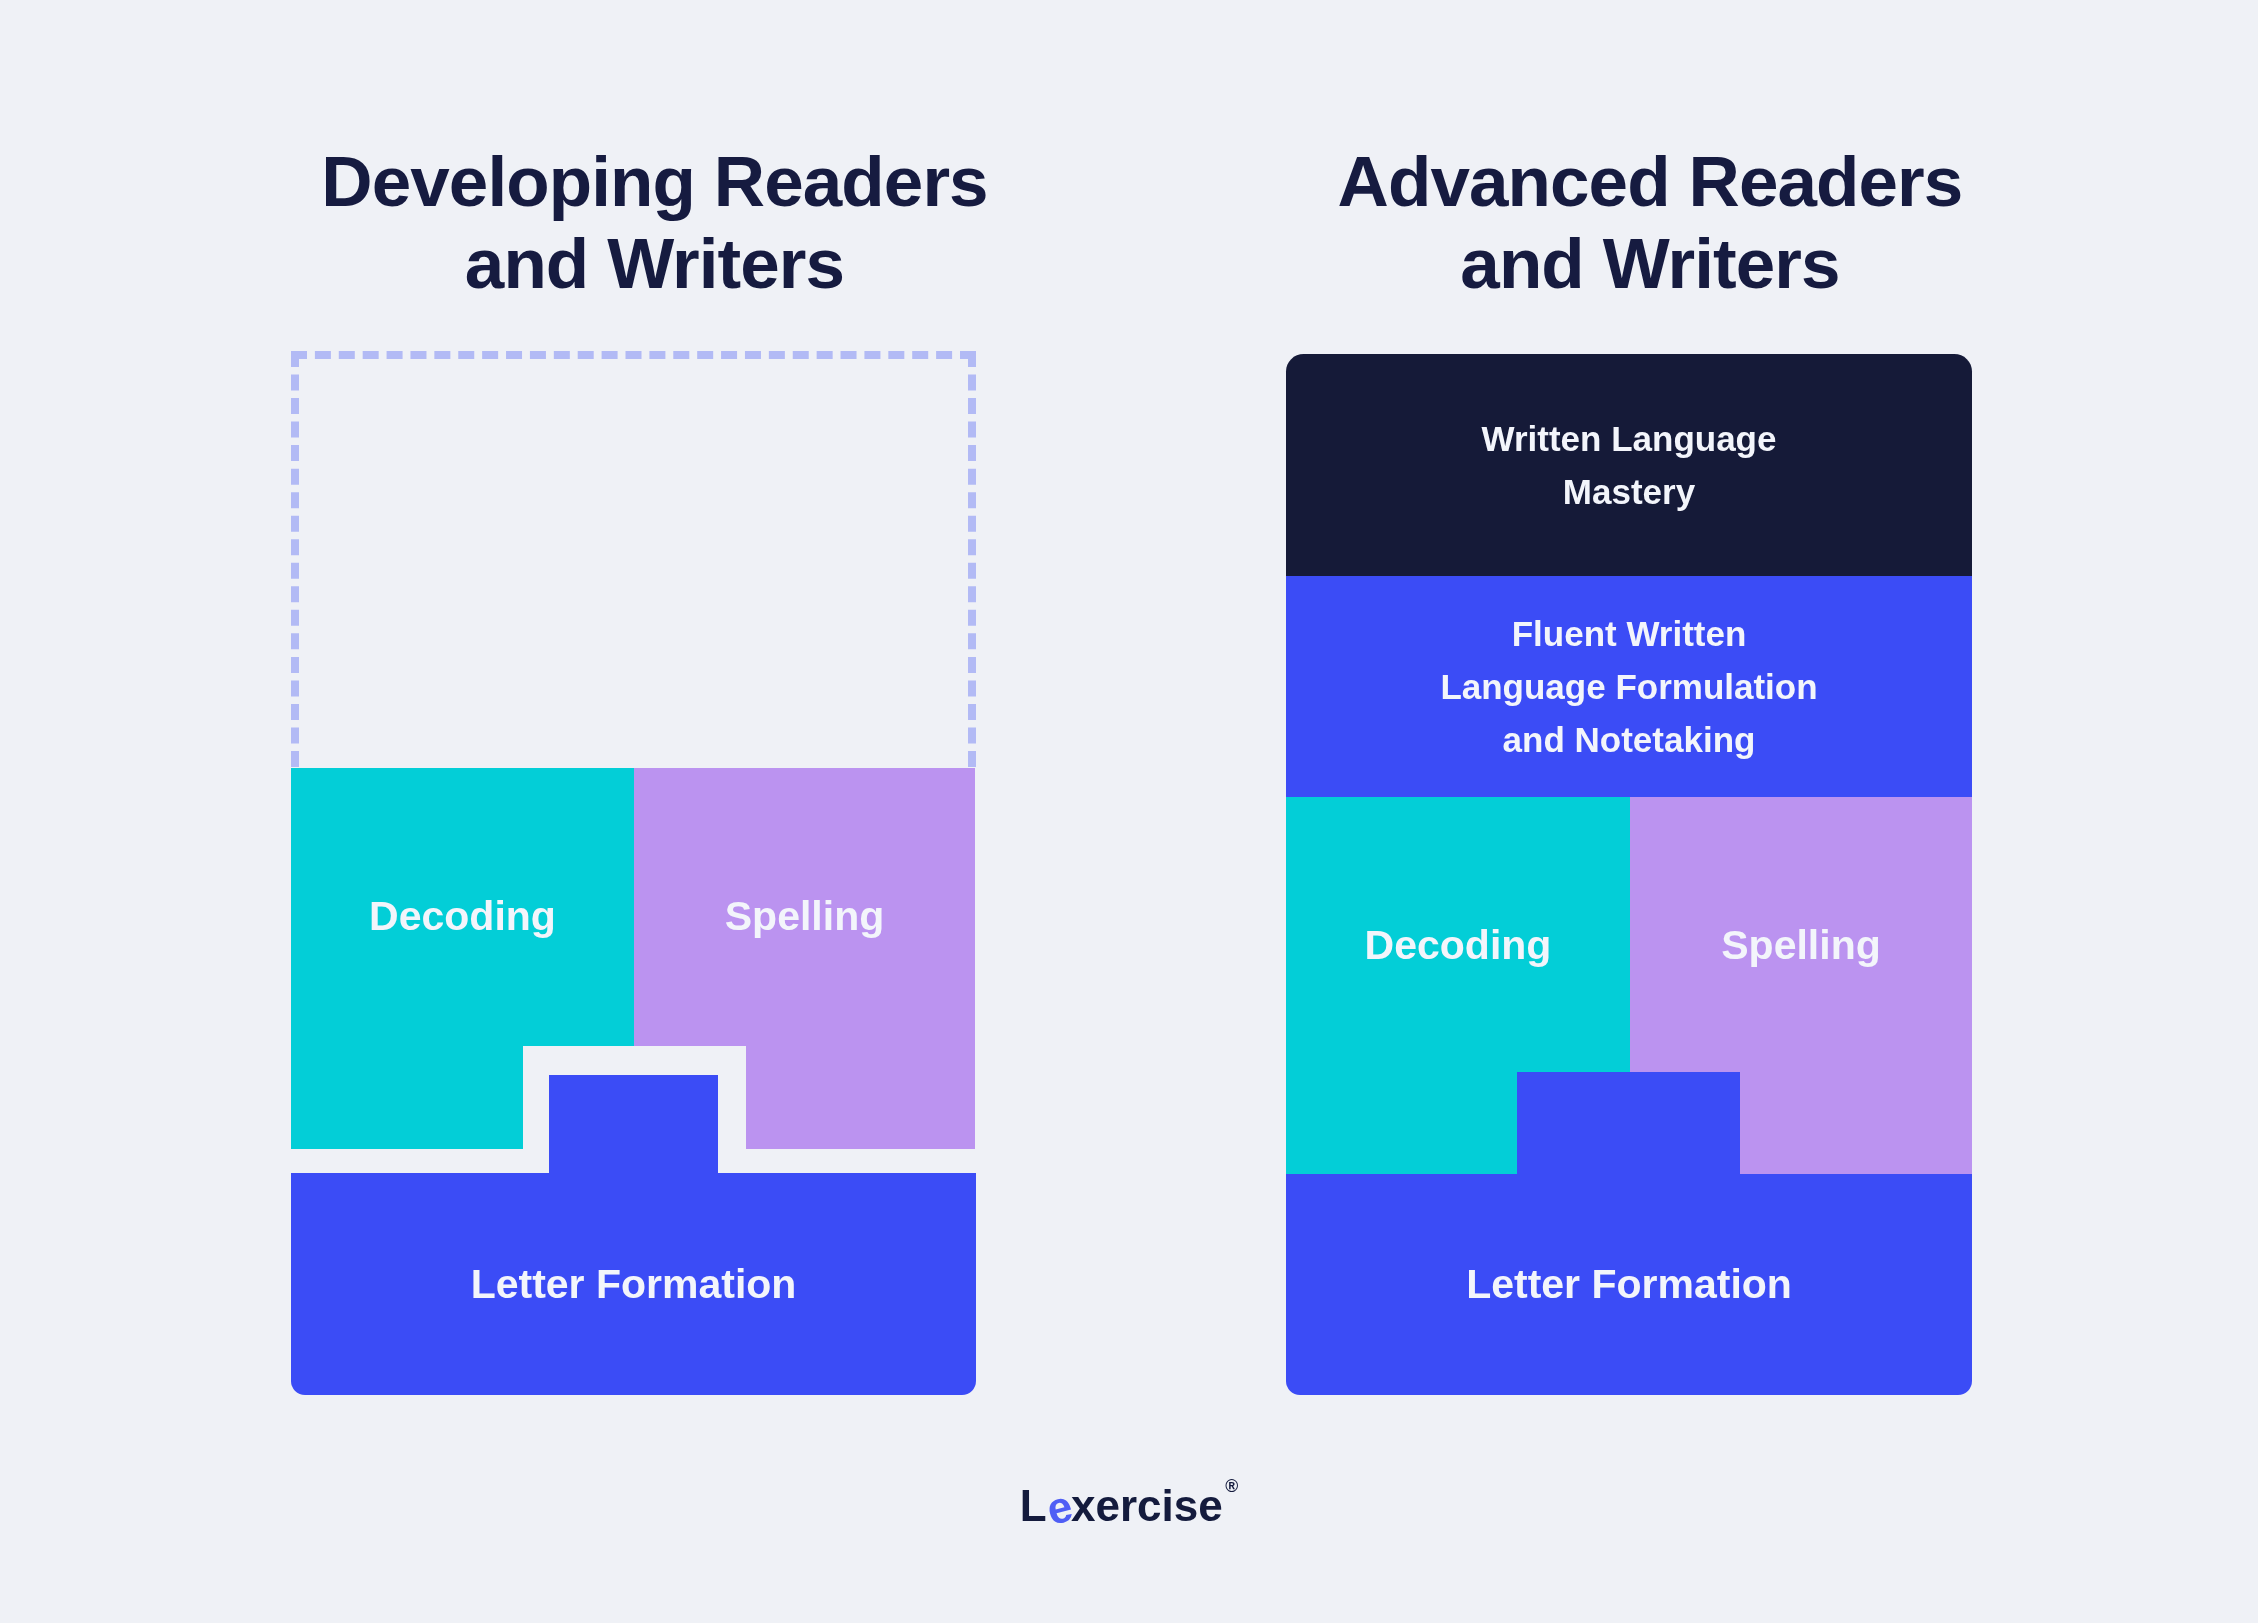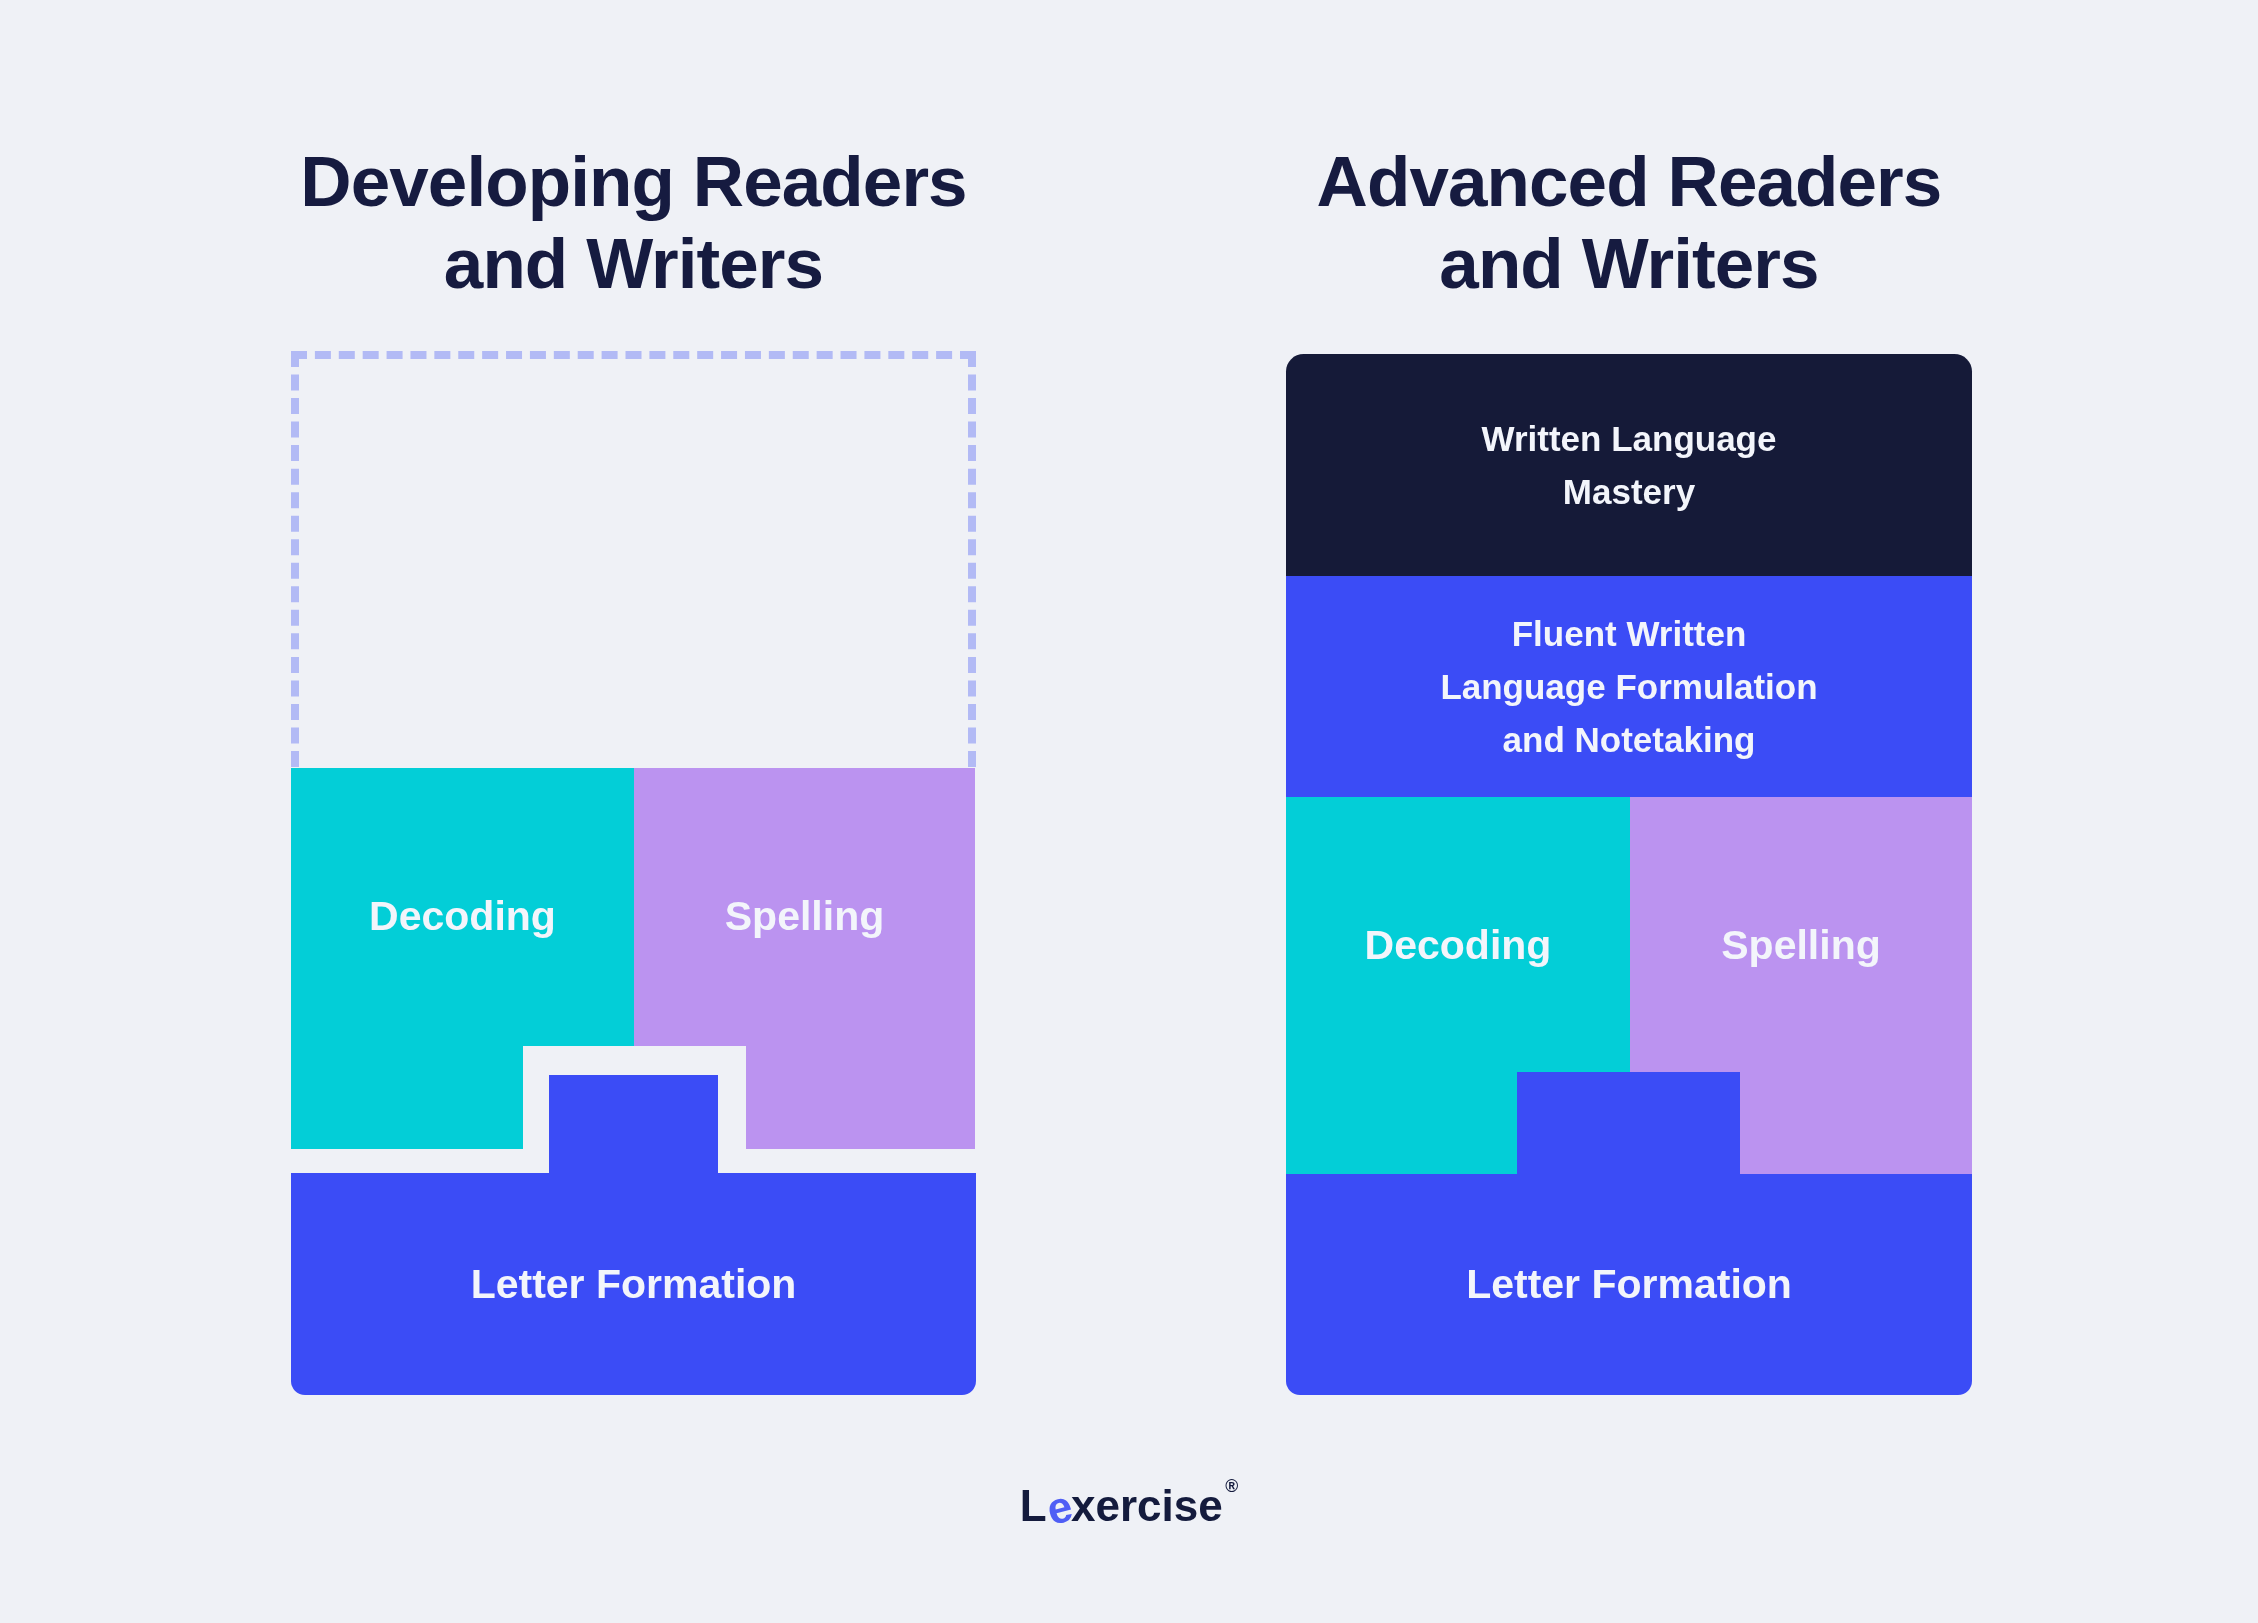--- a/index.html
+++ b/index.html
@@ -10,21 +10,21 @@
     background:#eff1f6;
     overflow:hidden;
     font-family:"Liberation Sans", sans-serif;
   }
   .canvas{
     position:absolute;
     left:0; top:0;
     width:2258px;
     height:1623px;
   }
-  .panel{ position:absolute; top:0; height:1447px; }
+  .panel{ position:absolute; top:0; height:1447px;padding-left:42px; }
   .panel-left{ left:291px; width:685px; }
   .panel-right{ left:1286px; width:686px; }
 
   .panel-title{
     position:absolute;
     left:50%;
     transform:translateX(-50%);
     top:141px;
     width:1059px;
     text-align:center;

